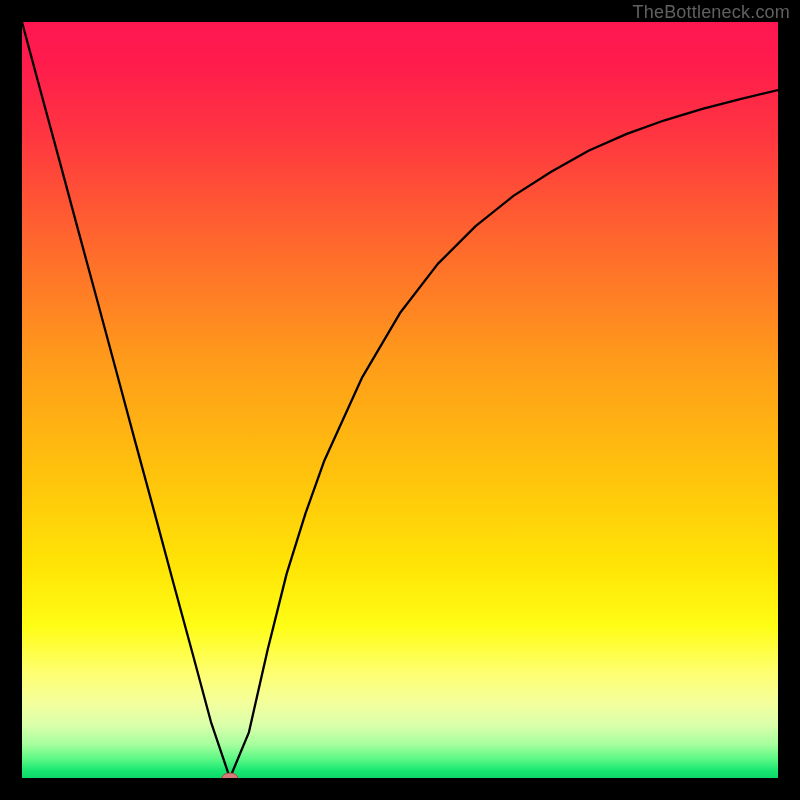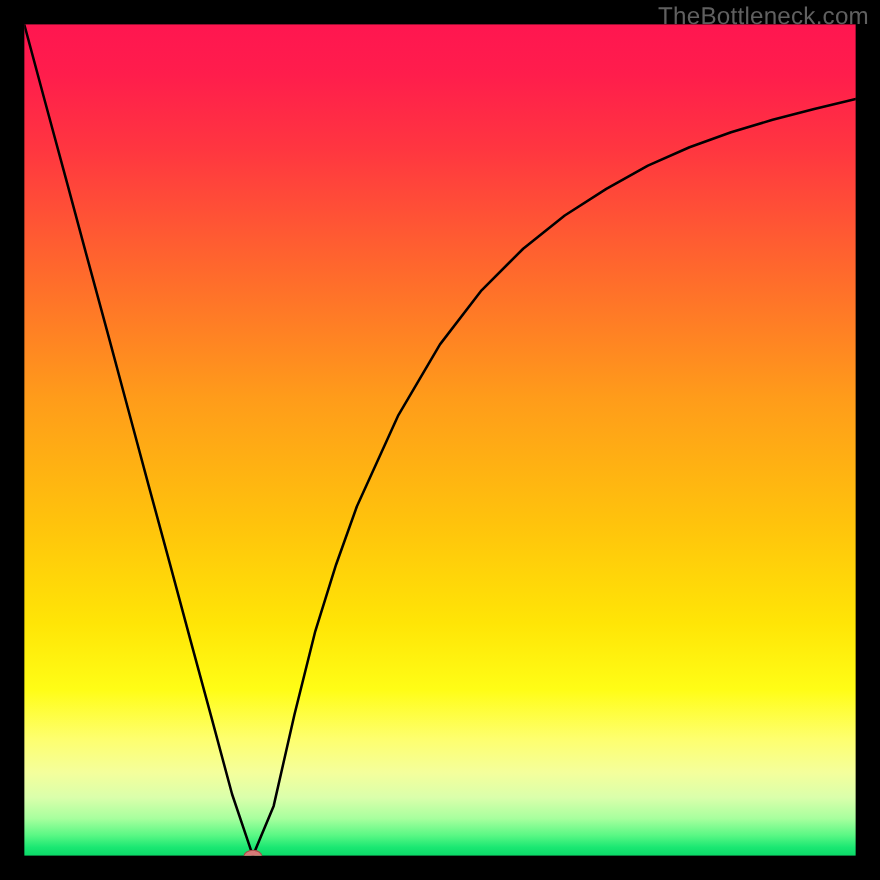--- a/index.html
+++ b/index.html
@@ -21,21 +21,21 @@
     position: absolute;
     left: 22px;
     top: 22px;
     width: 756px;
     height: 756px;
   }
   .watermark {
     position: absolute;
     top: 2px;
     right: 10px;
-    font-size: 22px;
+    font-size: 18px;
     font-weight: 500;
     color: #606060;
     letter-spacing: 0.2px;
   }
   svg {
     display: block;
   }
 </style>
 </head>
 <body>

